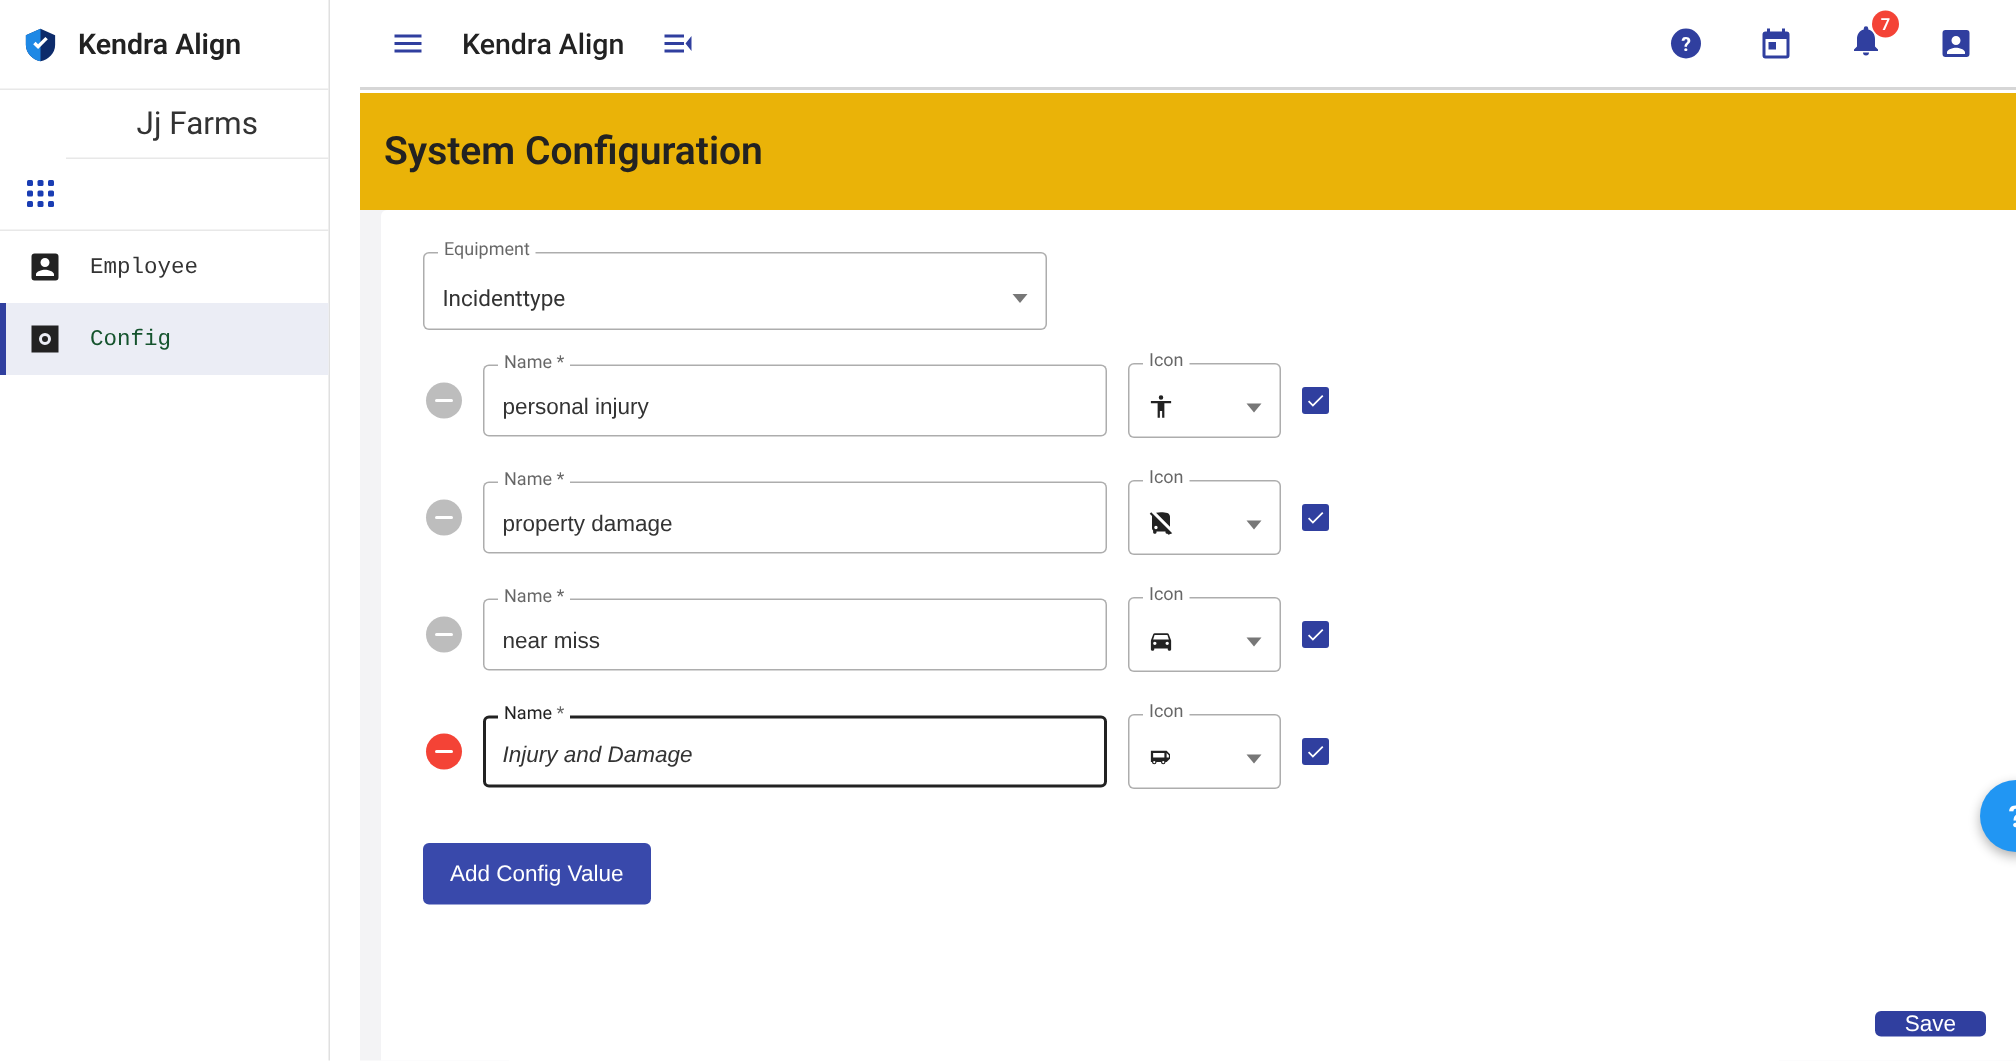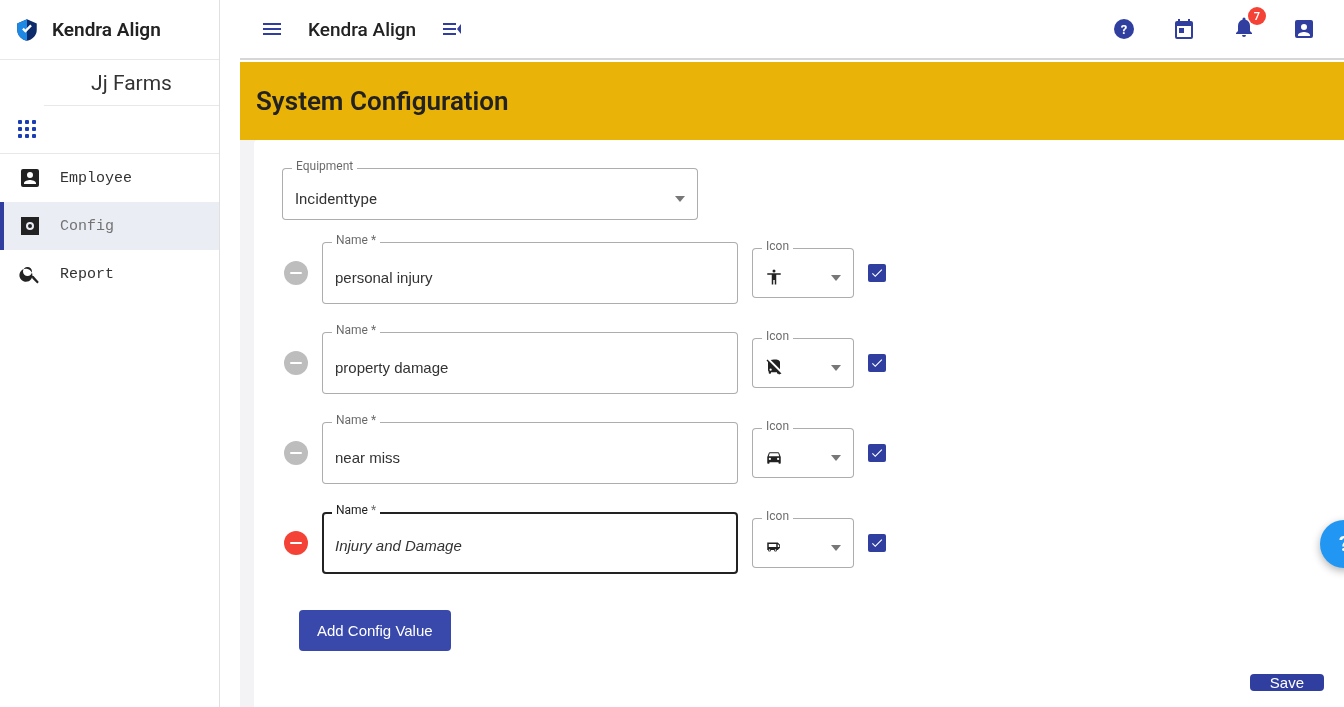--- a/index.html
+++ b/index.html
@@ -16,21 +16,21 @@
   .org-row { display: flex; justify-content: center; align-items: center; height: 46px; border-bottom: 1px solid #e8e8e8; font-size: 21px; color: #333; margin-left: 44px; }
 
   .apps-row { height: 48px; display: flex; align-items: center; padding-left: 18px; border-bottom: 1px solid #e8e8e8; }
   .grid-icon { width: 20px; height: 20px; display: grid; grid-template-columns: repeat(3,4px); grid-template-rows: repeat(3,4px); gap: 3px; }
   .grid-icon span { background: #1a3db3; border-radius: 1px; }
 
   .nav-item { display: flex; align-items: center; height: 48px; padding-left: 18px; font-size: 15px; color: #333; cursor: pointer; font-family: Liberation Mono, monospace; }
   .nav-item .mi { width: 24px; height: 24px; margin-right: 18px; }
   .nav-item.active { background: #ebedf5; }
   .nav-item.active::before { content:""; position:absolute; left:0; width:4px; height:48px; background:#303f9f; }
-  .nav-item.active .label { color:#737373; }
+  .nav-item.active .label { color:#14532d; }
 
   
   .topbar {
     position: absolute; left: 240px; right: 0; top: 0; height: 60px;
     display: flex; align-items: center; padding: 0 20px; background: #fff;
     border-bottom: 2px solid #d6d6d6;
   }
   .tb-left { display: flex; align-items: center; gap: 24px; }
   .tb-title { font-size: 19px; font-weight: 500; color: #222; }
   .tb-right { margin-left: auto; display: flex; align-items: center; gap: 36px; padding-right: 8px; }
@@ -78,33 +78,33 @@
   .rows { margin-top: 22px; }
   .cfg-row { display:flex; align-items:center; gap: 14px; margin-bottom: 28px; padding-left: 2px; }
   .remove-btn {
     width: 24px; height: 24px; border-radius: 50%; display:flex; align-items:center; justify-content:center;
     cursor: pointer; flex-shrink:0;
   }
   .remove-btn.grey { background:#bdbdbd; color:#fff; }
   .remove-btn.red  { background:#f44336; color:#fff; }
   .remove-btn .bar { width: 12px; height: 2.5px; background:#fff; border-radius:1px; }
 
-  .name-field { width: 416px; height: 62px; }
+  .name-field { width: 416px; height: 48px; }
   .icon-field { width: 102px; height: 50px; display:flex; align-items:center; justify-content:space-between; }
   .icon-field .glyph { width:20px; height:20px; }
 
   .chk {
     width: 18px; height: 18px; background:#303f9f; border-radius:2px; display:flex;
     align-items:center; justify-content:center; cursor:pointer;
   }
   .chk svg { width:14px; height:14px; fill:#fff; }
 
   .add-btn {
     margin-top: 8px; background:#3949ab; color:#fff; border:none; border-radius:4px;
-    padding: 12px 18px; font-size:15px; font-weight:500; cursor:pointer;margin-left:17px;
+    padding: 12px 18px; font-size:15px; font-weight:500; cursor:pointer;
   }
   .save-btn {
     position:absolute; right:20px; bottom:16px; background:#303f9f; color:#fff;
     border:none; border-radius:4px; padding: 0 20px; font-size:15px; font-weight:500; cursor:pointer;
   }
 
   .help-fab {
     position:absolute; right:-24px; top:520px; width:48px; height:48px; border-radius:50%;
     background:#2196f3; color:#fff; display:flex; align-items:center; justify-content:center;
     font-size:20px; font-weight:700; box-shadow:0 3px 8px rgba(0,0,0,.3);
@@ -142,26 +142,20 @@
         <path fill="#222" d="M3 5v14a2 2 0 0 0 2 2h14a2 2 0 0 0 2-2V5a2 2 0 0 0-2-2H5a2 2 0 0 0-2 2zm12 4a3 3 0 1 1-6 0 3 3 0 0 1 6 0zm-9 8c0-2 4-3.1 6-3.1s6 1.1 6 3.1v1H6z"></path>
       </svg>
     <span class="label">Employee</span>
   </div>
   <div class="nav-item active" style="position:relative">
     <svg class="mi" viewBox="0 0 24 24">
         <path fill="#222" d="M3 3h18v18H3zM12 8a4 4 0 1 0 4 4 4 4 0 0 0-4-4zm0 6a2 2 0 1 1 2-2 2 2 0 0 1-2 2z"></path>
       </svg>
     <span class="label">Config</span>
   </div>
-  <div class="nav-item" style="position:relative">
-    <svg class="mi" viewBox="0 0 24 24">
-        <path fill="#222" d="M15.5 14h-.8l-.3-.3A6.5 6.5 0 1 0 14 15.5l.3.3v.8l5 5 1.5-1.5zM9.5 14A4.5 4.5 0 1 1 14 9.5 4.5 4.5 0 0 1 9.5 14z"></path>
-      </svg>
-    <span class="label">Report</span>
-  </div>
 </div>
 
 <div class="topbar">
   <div class="tb-left">
     <svg class="tb-icon" viewBox="0 0 24 24">
         <path d="M3 6h18v2H3zM3 11h18v2H3zM3 16h18v2H3z"></path>
       </svg>
     <div class="tb-title">Kendra Align</div>
     <svg class="tb-icon" viewBox="0 0 24 24">
         <path d="M3 6h13v2H3zM3 11h13v2H3zM3 16h13v2H3zM21 7l-4 5 4 5z"></path>

